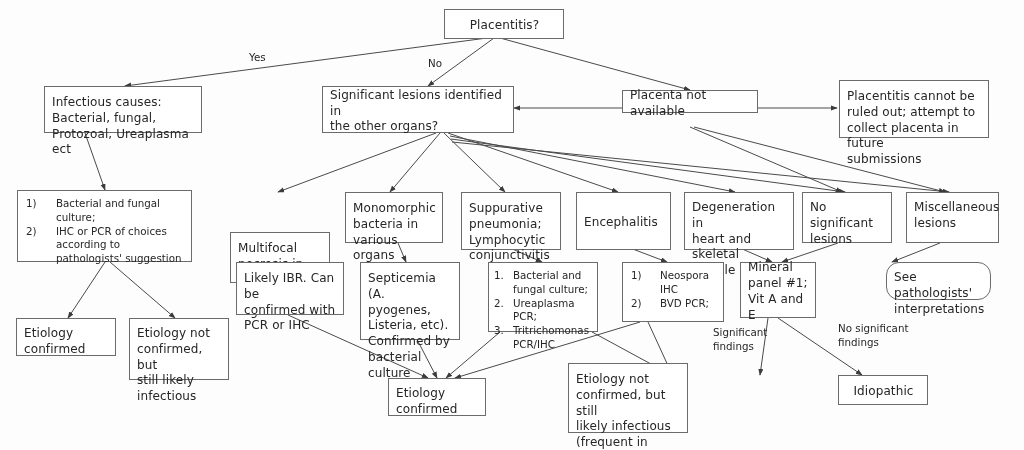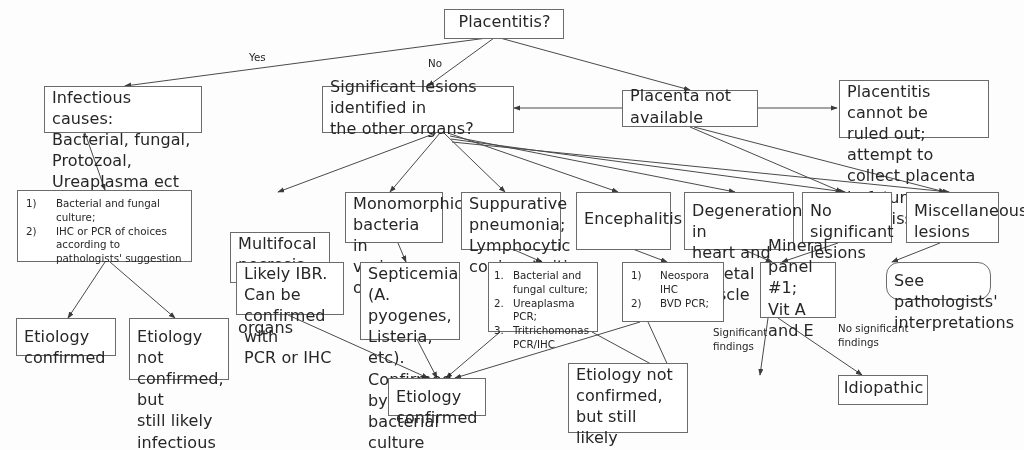--- a/index.html
+++ b/index.html
@@ -22,23 +22,23 @@
     width: 1024px;
     height: 450px;
     pointer-events: none;
   }
   .node {
     position: absolute;
     box-sizing: border-box;
     border: 1px solid #6b6b6b;
     background: #ffffff;
     color: #262626;
-    font-size: 16px;
+    font-size: 12px;
     line-height: 1.32;
-    padding: 0 6px 4px 7px;
+    padding: 8px 6px 4px 7px;
     white-space: pre-line;
     letter-spacing: 0.1px;
   }
   .node.center {
     display: flex;
     align-items: center;
   }
   .node.centerall {
     display: flex;
     align-items: center;
@@ -159,21 +159,21 @@
 
   <div class="node centerall" style="left:444px; top:9px; width:120px; height:30px;">Placentitis?</div>
 
   <div class="node" style="left:44px; top:86px; width:158px; height:47px;">Infectious causes:
 Bacterial, fungal,
 Protozoal, Ureaplasma ect</div>
 
   <div class="node center" style="left:322px; top:86px; width:192px; height:47px;">Significant lesions identified in
 the other organs?</div>
 
-  <div class="node centerall" style="left:622px; top:90px; width:136px; height:37px;">Placenta not available</div>
+  <div class="node centerall" style="left:622px; top:90px; width:136px; height:23px;">Placenta not available</div>
 
   <div class="node" style="left:839px; top:80px; width:150px; height:58px;">Placentitis cannot be
 ruled out; attempt to
 collect placenta in future
 submissions</div>
 
   <div class="numlist" style="left:17px; top:190px; width:175px; height:72px;">
     <div class="row">
       <span class="marker">1)</span>
       <span class="txt">Bacterial and fungal
@@ -244,21 +244,21 @@
       <span class="marker" style="width:29px;">1)</span>
       <span class="txt">Neospora
 IHC</span>
     </div>
     <div class="row">
       <span class="marker" style="width:29px;">2)</span>
       <span class="txt">BVD PCR;</span>
     </div>
   </div>
 
-  <div class="node center" style="left:740px; top:262px; width:76px; height:56px;margin-left:20px;">Mineral
+  <div class="node center" style="left:740px; top:262px; width:76px; height:56px;">Mineral
 panel #1;
 Vit A and E</div>
 
   <div class="node midpad" style="left:886px; top:262px; width:105px; height:38px;border-radius:13px;">See pathologists'
 interpretations</div>
 
   <div class="node midpad" style="left:16px; top:318px; width:100px; height:38px;">Etiology
 confirmed</div>
 
   <div class="node midpad" style="left:129px; top:318px; width:100px; height:62px;">Etiology not

